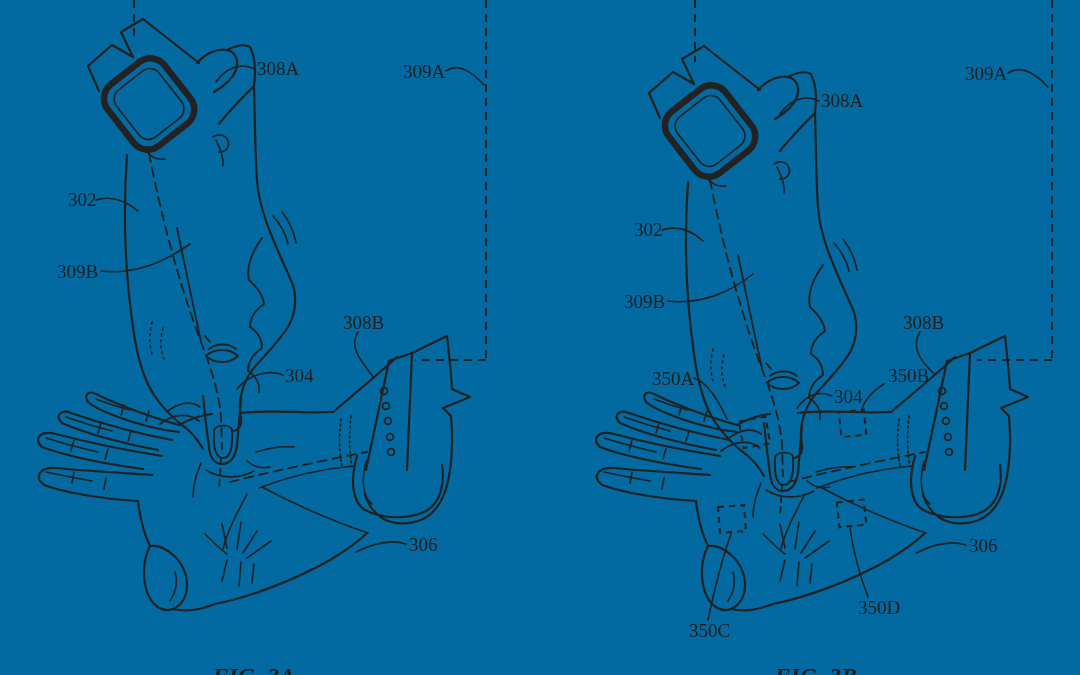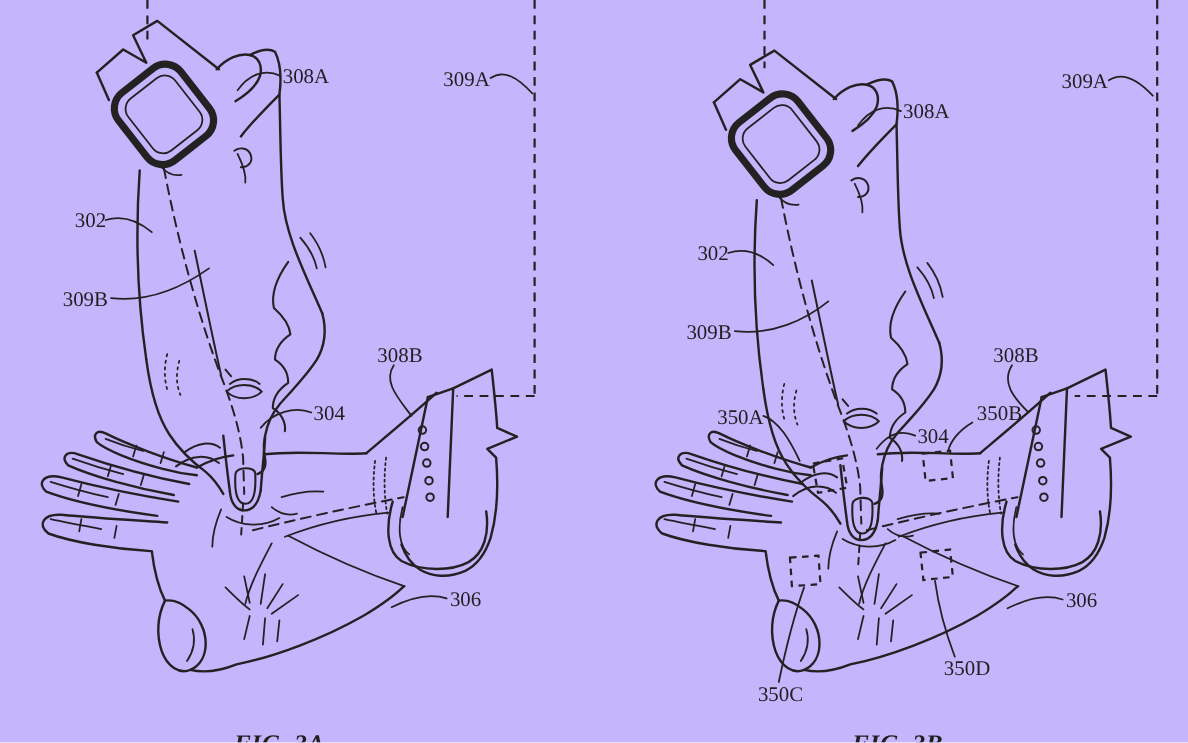--- a/index.html
+++ b/index.html
@@ -1,16 +1,16 @@
 <!DOCTYPE html>
 <html><head>
 <meta charset="utf-8">
 <style>
   html,body{margin:0;padding:0;background:#ffffff;}
-  .canvas{position:relative;width:1080px;height:675px;background:#c4b5fd;overflow:hidden;
+  .canvas{position:relative;width:1080px;height:675px;background:#0369a1;overflow:hidden;
           font-family:"Liberation Serif", serif;}
   svg{display:block}
   text.ref{font-family:"Liberation Serif", serif;font-size:19px;fill:#1f1f1f;}
   text.cap{font-family:"Liberation Serif", serif;font-size:23px;font-weight:bold;font-style:italic;
            fill:#1f1f1f;text-anchor:middle;letter-spacing:.5px;}
 </style>
 </head>
 <body>
 
 <div class="canvas">

